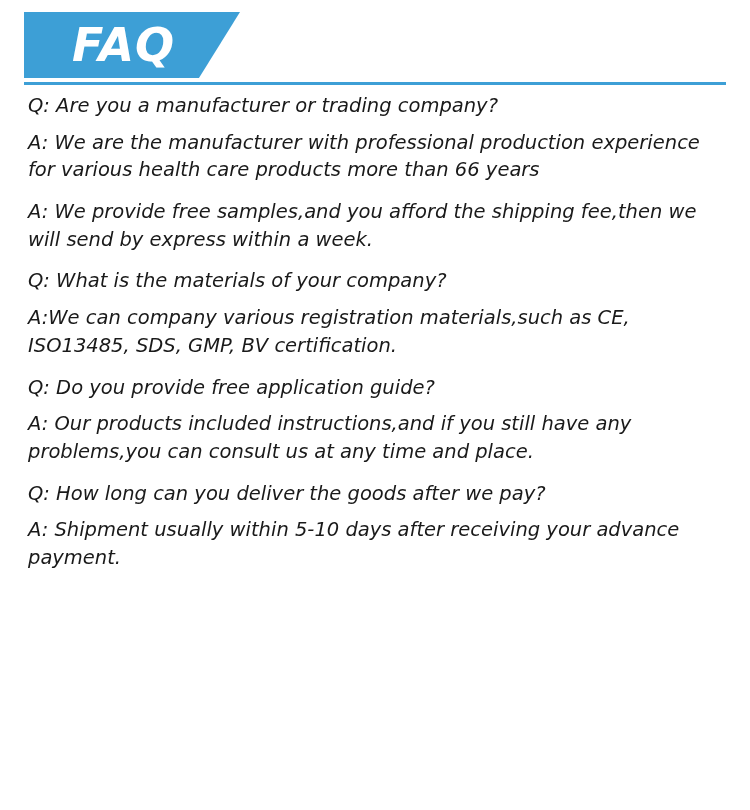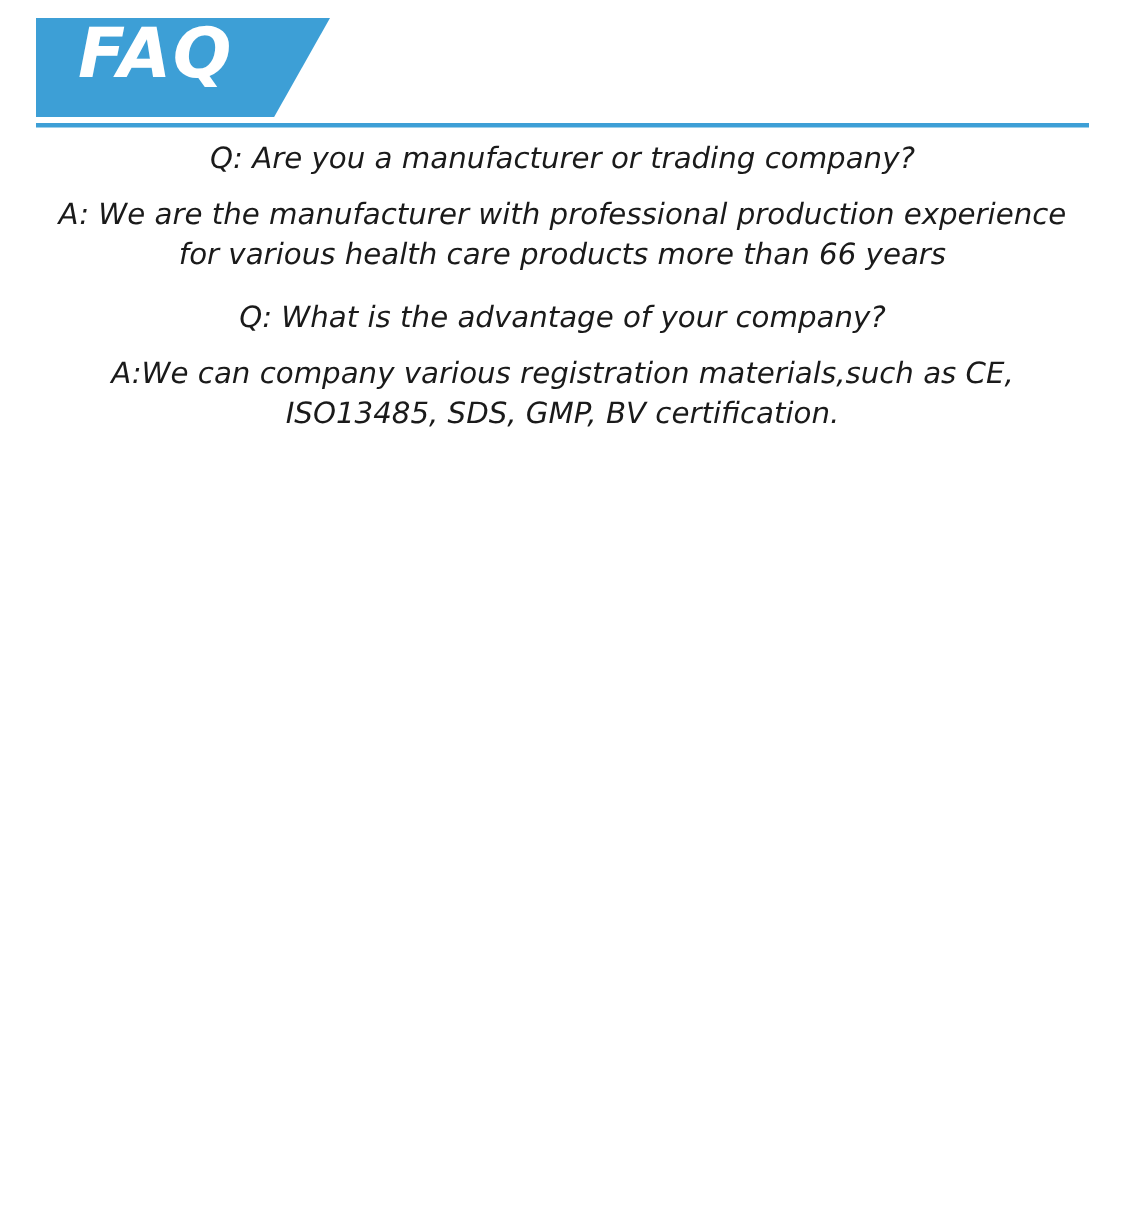--- a/index.html
+++ b/index.html
@@ -28,21 +28,22 @@
   }
   .banner {
     position: absolute;
     left: 24px;
     top: 0;
     width: 196px;
     height: 66px;
     background: #3d9fd6;
     clip-path: polygon(0 0, 100% 0, 81% 100%, 0 100%);
     display: flex;
-    align-items: flex-start;
+    align-items: center;
+    padding-left: 20px;
   }
   .banner-title {
     color: #ffffff;
     font-size: 46px;
     font-weight: bold;
     font-style: italic;
     letter-spacing: 1px;
     font-family: "DejaVu Sans", sans-serif;
     margin-left: 28px;
     line-height: 1;
@@ -63,21 +64,20 @@
   .qa-block {
     margin-bottom: 14px;
   }
   .q, .a {
     font-size: 19.5px;
     font-style: italic;
     color: #1a1a1a;
     line-height: 1.42;
     font-family: "DejaVu Sans", sans-serif;
     margin: 0;
-    text-align: center;
   }
   .q {
     margin-bottom: 9px;
   }
   .a {
     margin-bottom: 0;
   }
 </style>
 </head>
 <body>
@@ -93,23 +93,32 @@
 
   <div class="faq">
 
     <div class="qa-block">
       <p class="q">Q: Are you a manufacturer or trading company?</p>
       <p class="a">A: We are the manufacturer with professional production experience for various health care products more than 66 years</p>
     </div>
 
 
     <div class="qa-block">
+      <p class="a"> A: We provide free samples,and you afford the shipping fee,then we will send by express within a week.</p>
     </div>
 
     <div class="qa-block">
-      <p class="q">Q: What is the advantage of your company?</p>
+      <p class="q">Q: What is the materials of your company?</p>
       <p class="a">A:We can company various registration materials,such as CE, ISO13485, SDS, GMP, BV certification.</p>
     </div>
 
+    <div class="qa-block">
+      <p class="q">Q: Do you provide free application guide?</p>
+      <p class="a">A: Our products included instructions,and if you still have any problems,you can consult us at any time and place.</p>
+    </div>
 
+    <div class="qa-block">
+      <p class="q">Q: How long can you deliver the goods after we pay?</p>
+      <p class="a">A: Shipment usually within 5-10 days after receiving your advance payment.</p>
+    </div>
 
   </div>
 </div>
 
 </body></html>

